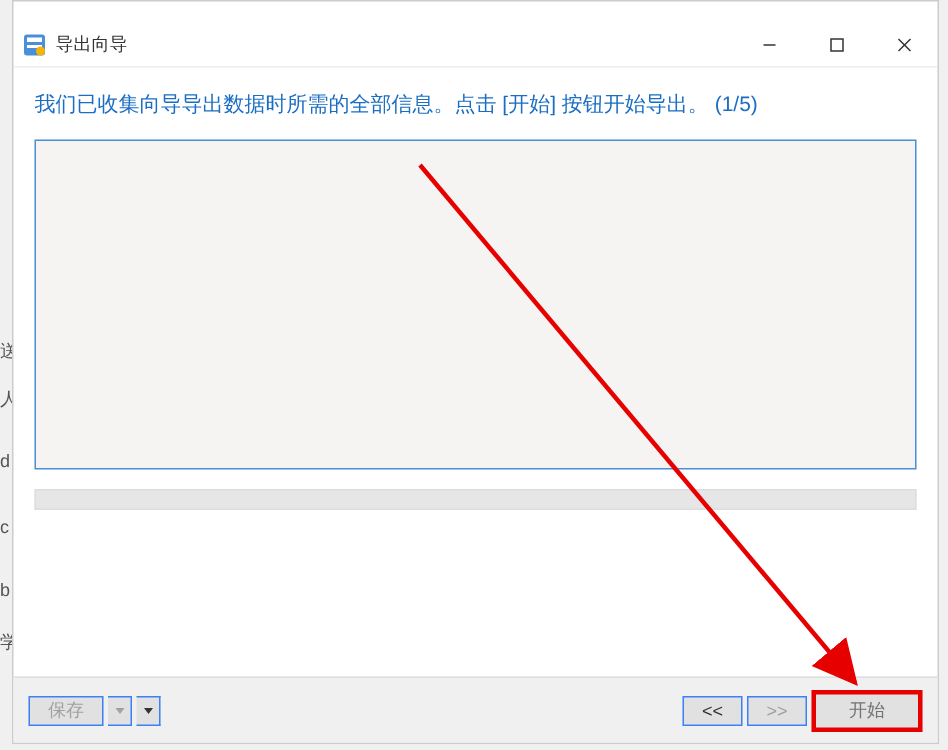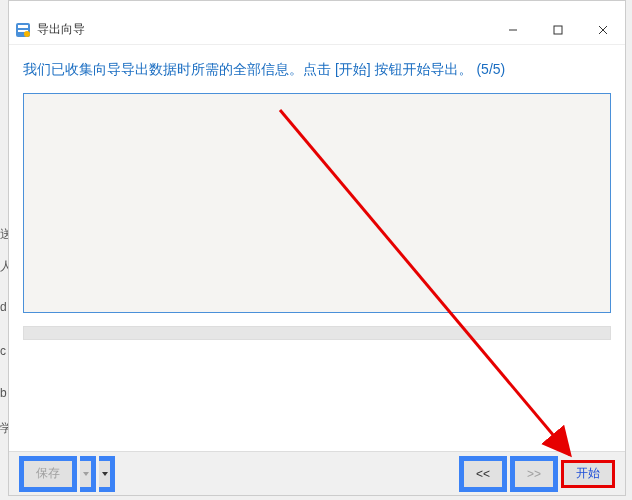--- a/index.html
+++ b/index.html
@@ -10,25 +10,25 @@
     .titlebar .title { flex: 1; font-size: 12px; color: #333; }
     .titlebar .win-btns { display: flex; }
     .win-btn { width: 45px; height: 29px; display: flex; align-items: center; justify-content: center; color: #333; }
     .header-text { padding: 16px 14px 6px; font-size: 14px; color: #1b6ec2; }
     .info-block { padding: 12px 14px 0; }
     .info-line { display: flex; font-size: 12px; color: #333; margin-bottom: 2px; }
     .info-label { min-width: 44px; }
     .log-area { margin: 8px 14px 0; height: 220px; border: 1px solid #4a90d9; background: #f5f4f2; resize: none; font-family: inherit; font-size: 12px; padding: 4px; width: calc(100% - 28px); outline: none; }
     .progress { margin: 10px 14px 0; height: 14px; background: #e6e6e6; border: 1px solid #ddd; }
     .footer { position: absolute; bottom: 0; left: 0; right: 0; height: 44px; border-top: 1px solid #ddd; background: #f0f0f0; display: flex; align-items: center; padding: 0 10px; gap: 3px; }
-    .btn { height: 36px; padding: 0 12px; border: 5px solid #3b82f6; background: #e1e1e1; font-size: 12px; color: #333; cursor: pointer; display: inline-flex; align-items: center; justify-content: center; }
+    .btn { height: 20px; padding: 0 12px; border: 1px solid #3b82f6; background: #e1e1e1; font-size: 12px; color: #333; cursor: pointer; display: inline-flex; align-items: center; justify-content: center; }
     .btn:disabled { color: #a0a0a0; cursor: default; }
     .btn-split { width: 16px; padding: 0; border-left: none; }
     .spacer { flex: 1; }
-    .btn-start { border: 3px solid #e60000; background: #e1e1e1; color: #1d4ed8; padding: 0 12px; height: 28px; }
+    .btn-start { border: 3px solid #e60000; background: #e1e1e1; color: #737373; padding: 0 22px; height: 28px; }
     svg.arrow { position: absolute; top: 0; left: 0; pointer-events: none; }
     .bg-hint { position: absolute; left: 0; font-size: 12px; color: #555; }
   </style>
 </head>
 <body>
 
 <div class="bg-hint" style="top:226px">送</div>
 <div class="bg-hint" style="top:258px">人</div>
 <div class="bg-hint" style="top:300px">d</div>
 <div class="bg-hint" style="top:344px">c</div>
@@ -59,21 +59,21 @@
         </div>
       <div class="win-btn close">
           <svg width="10" height="10">
             <line x1="1" y1="1" x2="9" y2="9" stroke="currentColor" stroke-width="1"></line>
             <line x1="9" y1="1" x2="1" y2="9" stroke="currentColor" stroke-width="1"></line>
           </svg>
         </div>
     </div>
   </div>
 
-  <div class="header-text">我们已收集向导导出数据时所需的全部信息。点击 [开始] 按钮开始导出。 (5/5)</div>
+  <div class="header-text">我们已收集向导导出数据时所需的全部信息。点击 [开始] 按钮开始导出。 (1/5)</div>
 
 
   <textarea class="log-area" style=""></textarea>
 
   <div class="progress"></div>
 
   <div class="footer">
     <button class="btn" disabled="">保存</button>
     <button class="btn btn-split" disabled="">
         <svg width="8" height="8">

